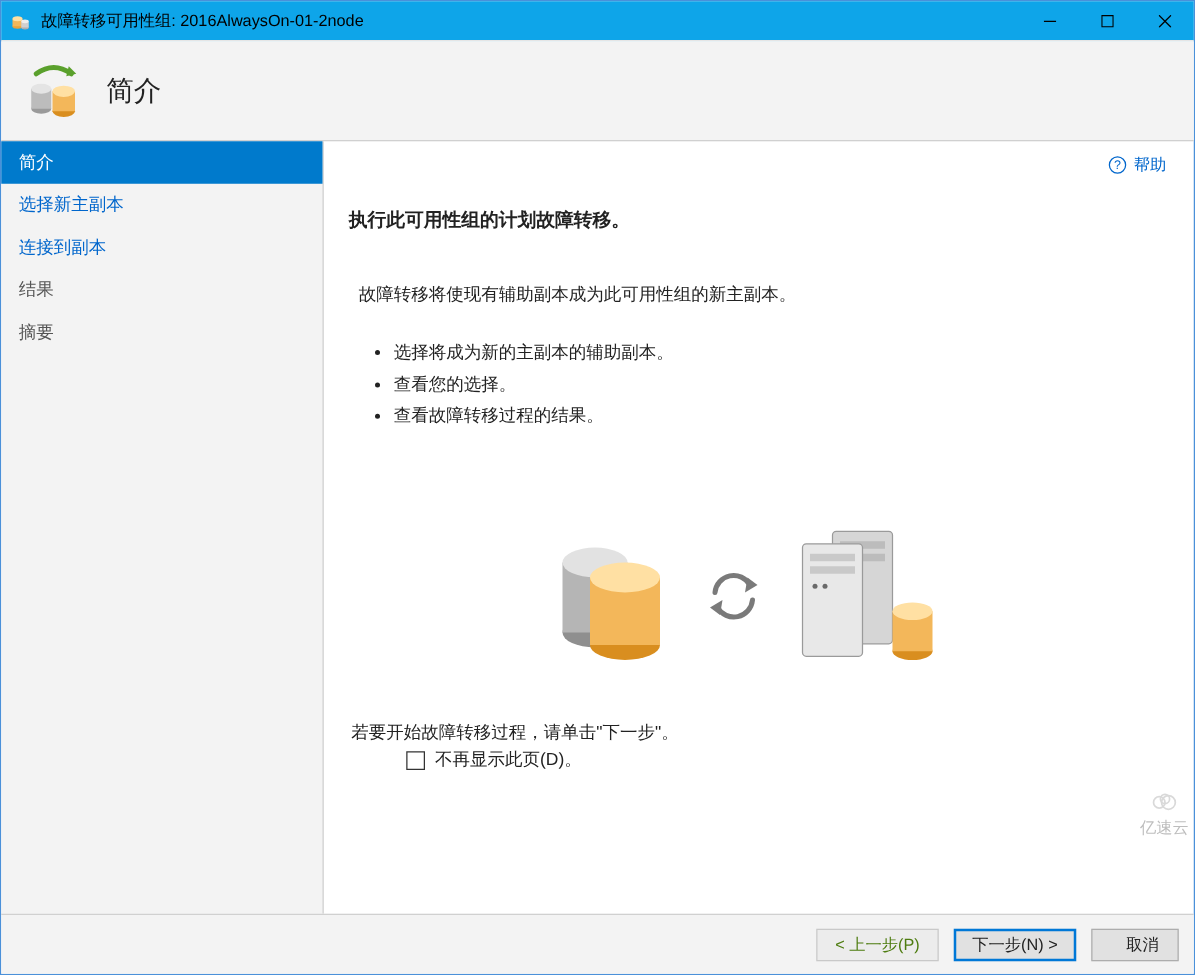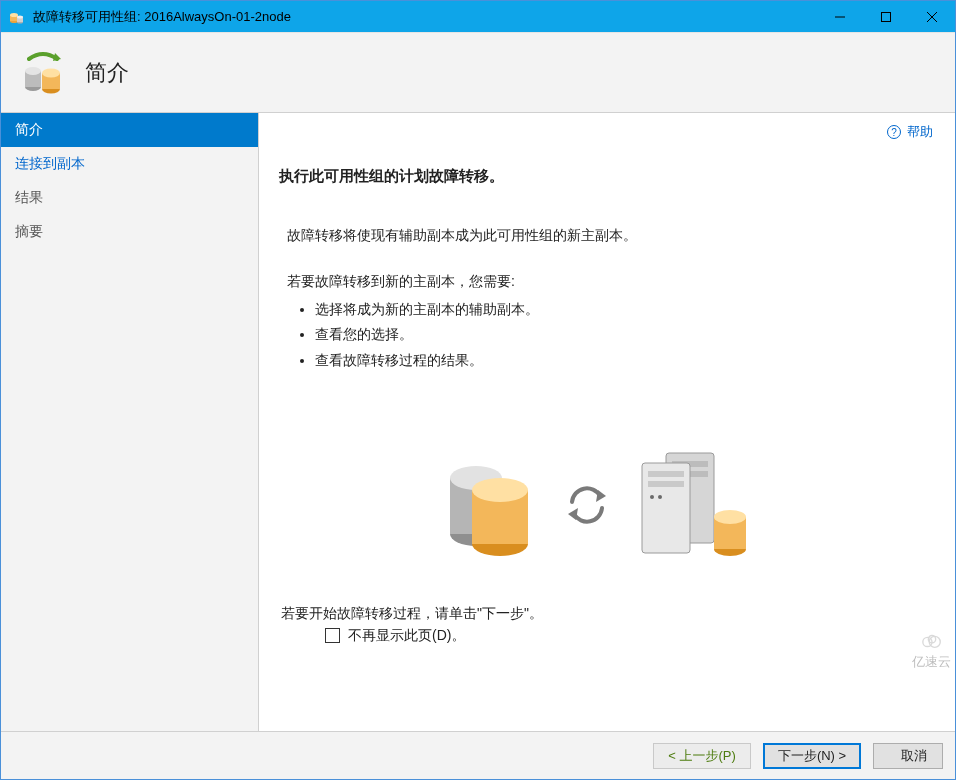--- a/index.html
+++ b/index.html
@@ -230,37 +230,37 @@
         <ellipse cx="32" cy="24" rx="9" ry="4.5" fill="#ffe0a3"></ellipse>
       </svg>
     </span>
     <div class="page-label">简介</div>
   </div>
 
   <div class="main">
 
     <div class="sidebar">
       <div class="nav-item active">简介</div>
+      <div class="nav-item">选择新主副本</div>
       <div class="nav-item">连接到副本</div>
       <div class="nav-item muted">结果</div>
       <div class="nav-item muted">摘要</div>
     </div>
 
     <div class="content">
 
       <a class="help-link">
         <span class="help-icon">?</span>
         <span>帮助</span>
       </a>
 
       <h3 class="heading">执行此可用性组的计划故障转移。</h3>
 
       <div class="body-text">
         <p>故障转移将使现有辅助副本成为此可用性组的新主副本。</p>
-        <p class="lead">若要故障转移到新的主副本，您需要:</p>
         <ul>
           <li>选择将成为新的主副本的辅助副本。</li>
           <li>查看您的选择。</li>
           <li>查看故障转移过程的结果。</li>
         </ul>
       </div>
 
       <div class="illustration">
         <svg width="100" height="110" viewBox="0 0 100 110">
 

